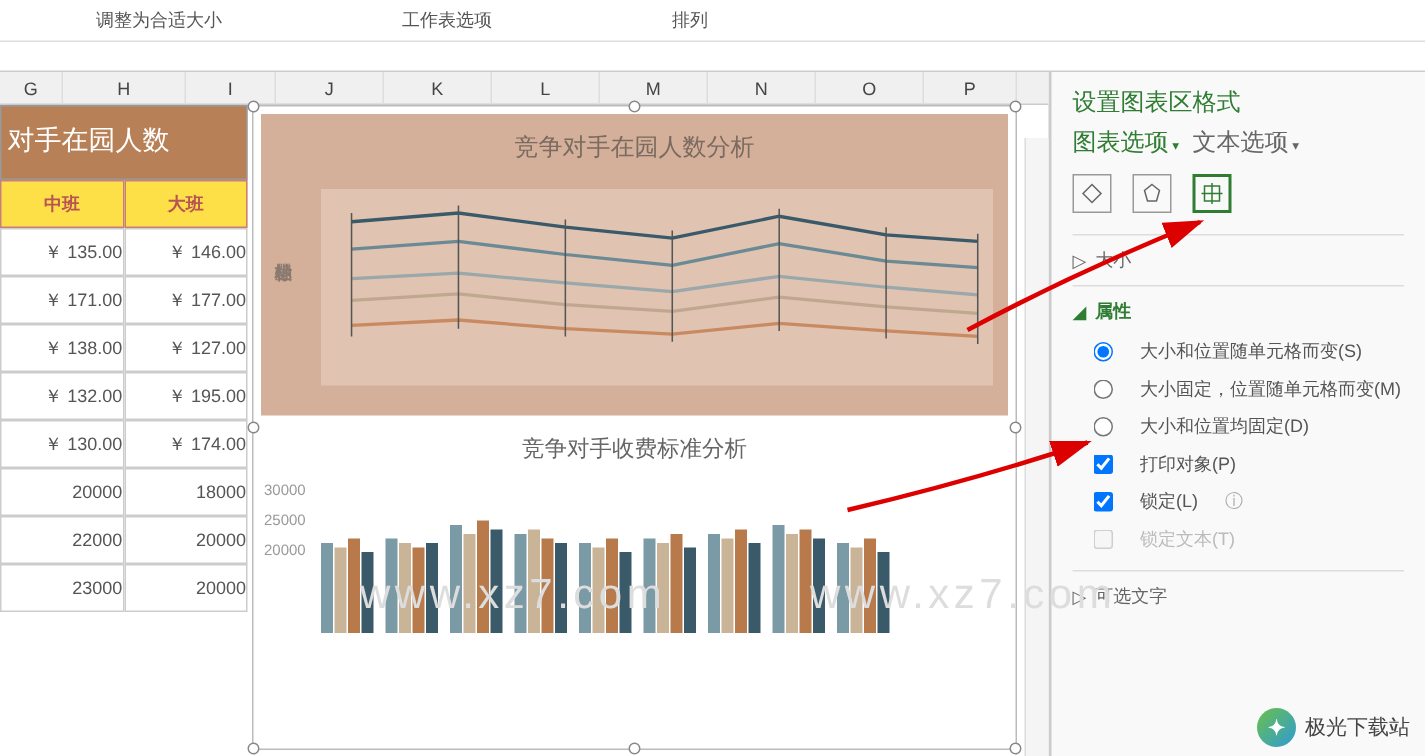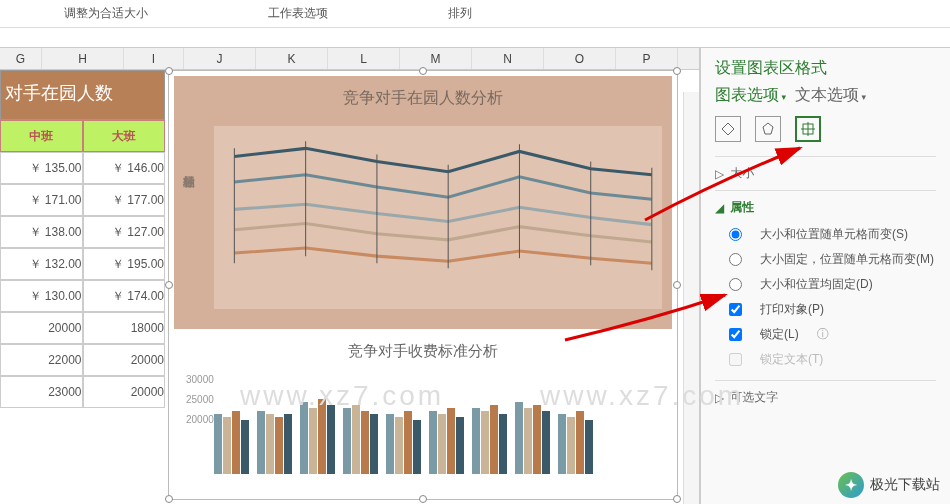--- a/index.html
+++ b/index.html
@@ -7,35 +7,35 @@
 .ribbon-row{display:flex;height:28px;border-bottom:1px solid #ddd;padding-left:64px;gap:120px;align-items:center;color:#555}
 .formula-bar{height:20px;border-bottom:1px solid #ccc}
 .main{display:flex;height:456px}
 .sheet-area{width:700px;position:relative;border-right:1px solid #ccc}
 .col-headers{display:flex;height:22px;background:#f0f0f0;border-bottom:1px solid #ccc}
 .col-headers div{flex:none;text-align:center;line-height:22px;border-right:1px solid #ddd;color:#444}
 .grid-body{position:relative;height:434px}
 .data-table{position:absolute;left:0;top:0;width:165px}
 .title-cell{background:#b78057;color:#fff;font-size:18px;padding:10px 4px;height:50px;border:1px solid #999}
 .hdr-row{display:flex;height:32px}
-.hdr-row div{flex:1;text-align:center;line-height:30px;border:1px solid #c97e7e;color:#b85454;font-weight:bold;background:#bef264}
+.hdr-row div{flex:1;text-align:center;line-height:30px;border:1px solid #c97e7e;color:#b85454;font-weight:bold;background:#fde047}
 .data-row{display:flex;height:32px}
 .data-row div{flex:1;text-align:right;line-height:30px;border:1px solid #ccc;color:#555;background:#fff}
 .chart-container{position:absolute;left:168px;top:0;width:510px;height:430px;border:1px solid #bbb;background:#fff}
 .handle{position:absolute;width:8px;height:8px;background:#fff;border:1px solid #888;border-radius:50%}
-.chart1{margin:5px;height:253px;background:#d4b09a;position:relative}
+.chart1{margin:5px;height:201px;background:#d4b09a;position:relative}
 .chart1-title{text-align:center;color:#7a6a5f;font-size:16px;padding:12px 0}
 .chart1-plot{position:absolute;left:40px;right:10px;top:50px;bottom:20px;background:#e0c4b1}
 .ylabel{position:absolute;left:6px;top:90px;writing-mode:vertical-rl;color:#8a7a6f;font-size:12px}
 .chart2{margin:5px;height:140px;position:relative}
 .chart2-title{text-align:center;color:#666;font-size:15px;padding:8px 0}
 .chart2-plot{position:absolute;left:40px;right:10px;top:40px;bottom:0;display:flex;align-items:flex-end;gap:2px}
 .bar-grp{display:flex;gap:1px;align-items:flex-end;margin-right:6px}
 .bar{width:8px}
-.ytick{position:absolute;left:12px;font-size:10px;color:#999}
+.ytick{position:absolute;left:2px;font-size:10px;color:#999}
 .scroll-v{position:absolute;right:0;top:22px;bottom:0;width:16px;background:#f5f5f5;border-left:1px solid #ddd}
 .pane{width:250px;background:#f9f9f9;border-left:1px solid #ccc;padding:10px 14px;position:relative}
 .pane-title{color:#2e7d32;font-size:16px;margin-bottom:6px}
 .pane-tabs{display:flex;gap:9px;font-size:16px;color:#666;margin-bottom:10px}
 .pane-tabs .active{color:#2e7d32}
 .pane-tabs span::after{content:" ▾";font-size:9px}
 .tool-icons{display:flex;gap:14px;margin-bottom:14px}
 .tool-ico{width:26px;height:26px;border:1px solid #999;display:flex;align-items:center;justify-content:center}
 .tool-ico.sel{border:2px solid #2e7d32}
 .sect{border-top:1px solid #ddd;padding:8px 0;color:#666}

